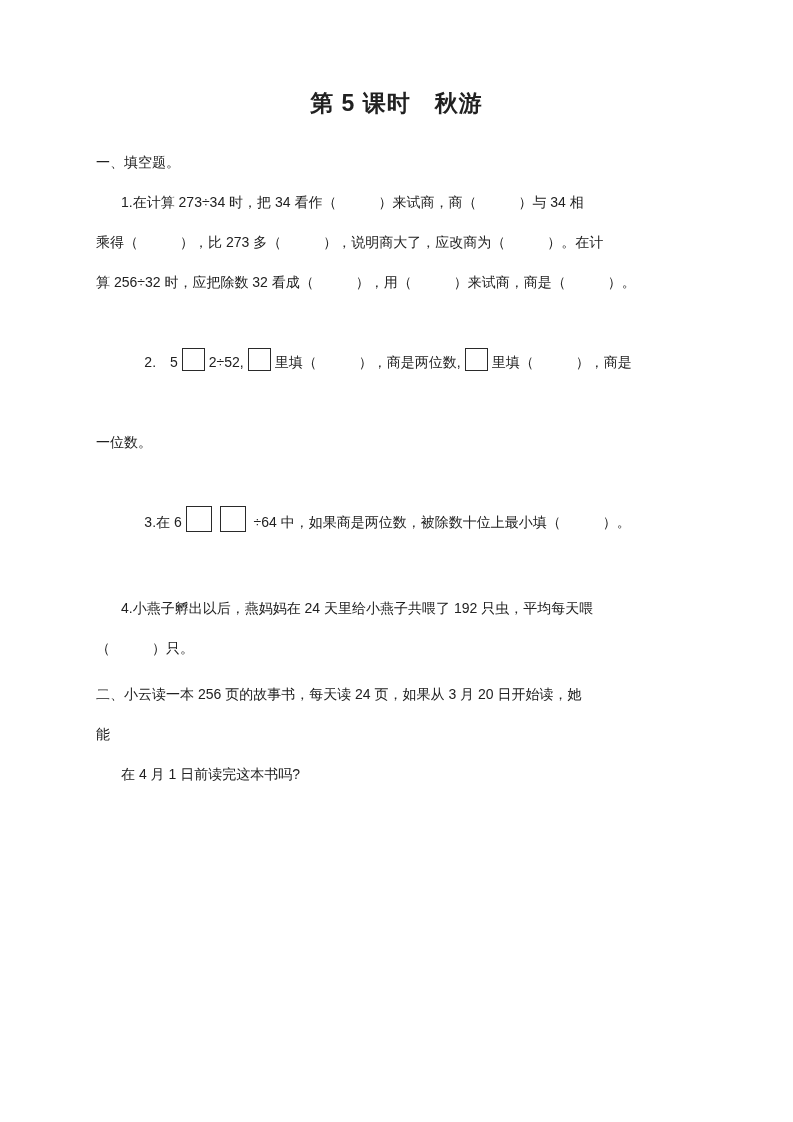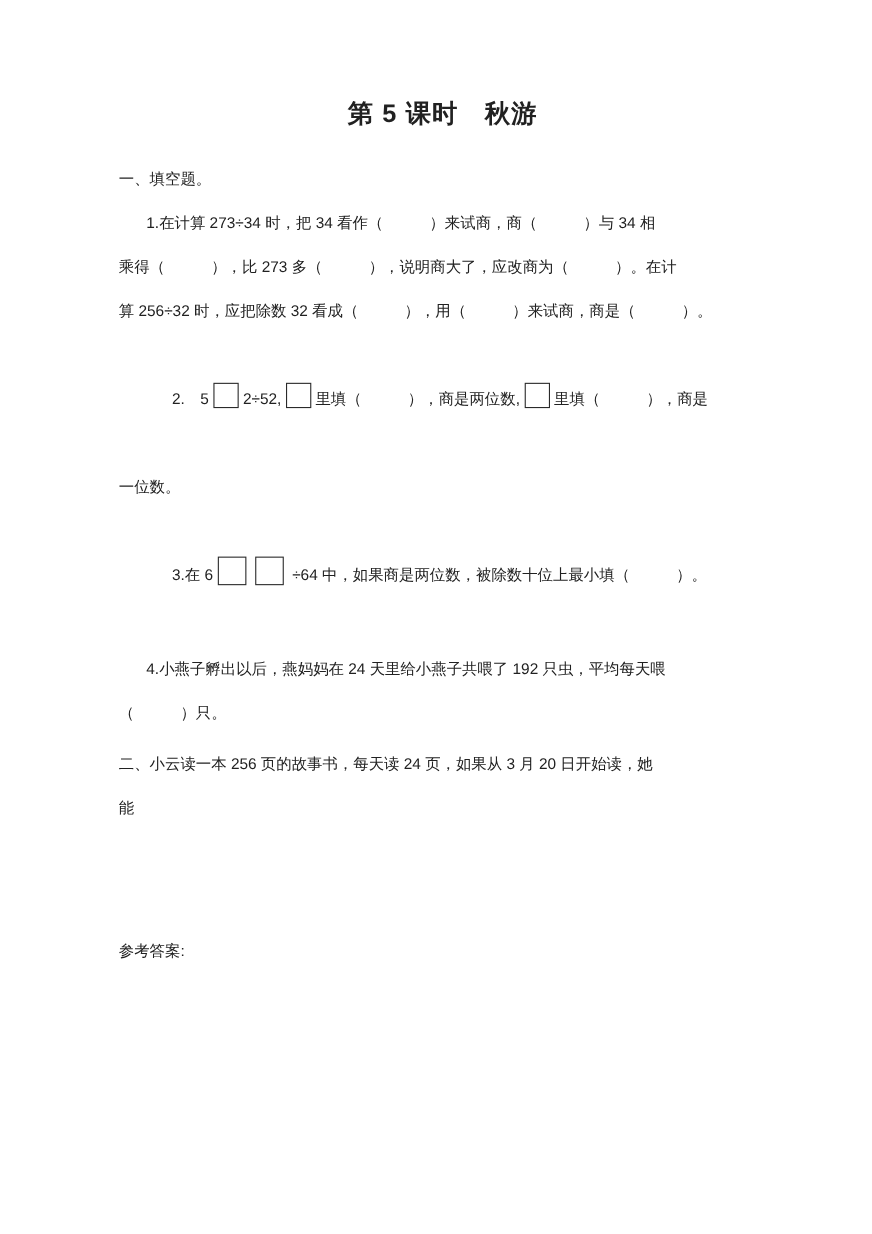--- a/index.html
+++ b/index.html
@@ -10,22 +10,21 @@
   .page {
     position: relative;
     width: 793px;
     height: 1122px;
     background: #ffffff;
     overflow: hidden;
     font-family: "Liberation Sans", "DejaVu Sans", sans-serif;
     color: #212121;
   }
   .content {
-    padding: 88px 96px 0 76px;
-    margin-left: 32px;
+    padding: 88px 96px 0 96px;
   }
   .doc-title {
     text-align: center;
     font-size: 23px;
     font-weight: bold;
     line-height: 30px;
     letter-spacing: 1px;
     margin-bottom: 24px;
     white-space: pre;
   }
@@ -76,19 +75,19 @@
 
     <div class="line indent">
       <span>3.在 6</span><span class="box box-lg"></span><span class="box box-lg"></span><span> ÷64 中，如果商是两位数，被除数十位上最小填（　　　）。</span>
     </div>
 
     <div class="line indent m-up">4.小燕子孵出以后，燕妈妈在 24 天里给小燕子共喂了 192 只虫，平均每天喂</div>
     <div class="line">（　　　）只。</div>
 
     <div class="line m-up">二、小云读一本 256 页的故事书，每天读 24 页，如果从 3 月 20 日开始读，她</div>
     <div class="line">能</div>
+    <div class="line indent">在 4 月 1 日前读完这本书吗?</div>
 
     <div class="answers">
-      <div class="line">参考答案:</div>
     </div>
 
   </div>
 </div>
 
 </body></html>

